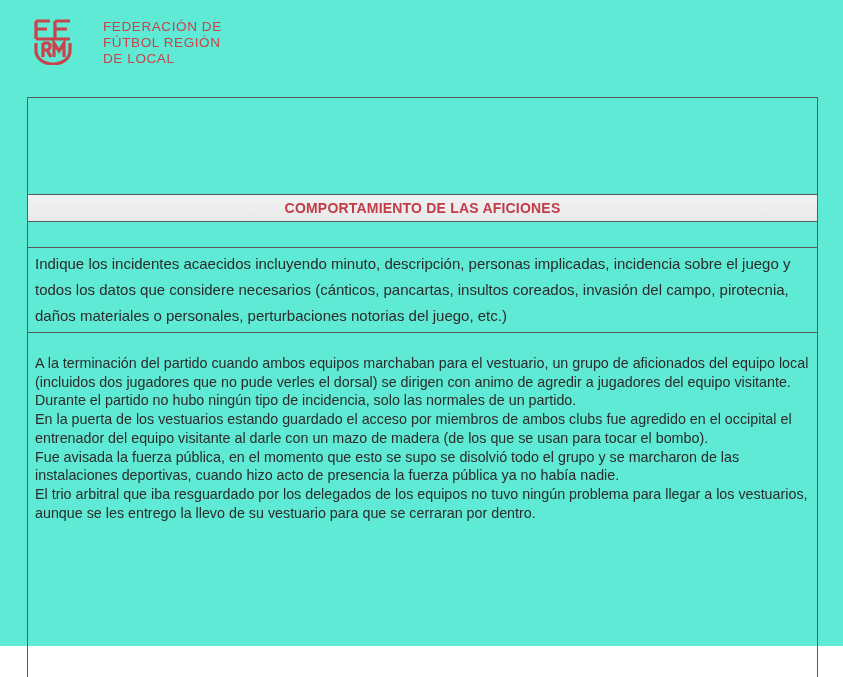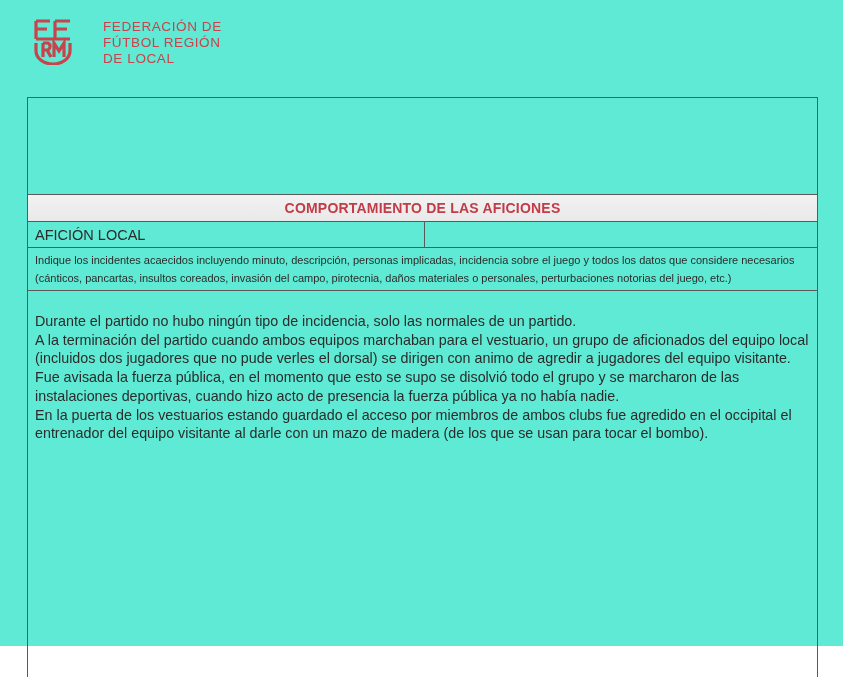--- a/index.html
+++ b/index.html
@@ -31,21 +31,21 @@
       height: 27px; border-bottom: 1.5px solid #5a5a5a;
       background: linear-gradient(#f2f2f2, #e9e9e9);
       display: flex; align-items: center; justify-content: center;
       color: #c23b47; font-weight: 700; font-size: 14px; letter-spacing: 0.2px;
     }
     .rating-row { display: flex; height: 26px; border-bottom: 1.5px solid #5a5a5a; font-size: 14.5px; }
     .rating-label { width: 397px; border-right: 1.5px solid #5a5a5a; padding-left: 7px; display: flex; align-items: center; }
     .rating-value { flex: 1; display: flex; align-items: center; justify-content: center; }
     .instructions {
       padding: 3px 7px 3px 7px; border-bottom: 1.5px solid #5a5a5a;
-      font-size: 11px; line-height: 18px; color: #2b2b2b;
+      font-size: 15px; line-height: 26px; color: #2b2b2b;
     }
     .report {
       padding: 21px 7px 0 7px; font-size: 14.3px; line-height: 18.7px; color: #2b2b2b;
     }
     .report p { margin: 0; }
   </style>
 </head>
 <body>
 
 <div class="page">
@@ -67,26 +67,26 @@
       <span>DE LOCAL</span>
     </div>
   </div>
 
   <div class="form">
     <div class="blank-area"></div>
 
     <div class="section-header">COMPORTAMIENTO DE LAS AFICIONES</div>
 
     <div class="rating-row">
-      <div class="rating-label">AFICIÓN LOCAL</div>
     </div>
 
 
     <div class="instructions">Indique los incidentes acaecidos incluyendo minuto, descripción, personas implicadas, incidencia sobre el juego y todos los datos que considere necesarios (cánticos, pancartas, insultos coreados, invasión del campo, pirotecnia, daños materiales o personales, perturbaciones notorias del juego, etc.)</div>
 
     <div class="report">
+      <p>A la terminación del partido cuando ambos equipos marchaban para el vestuario, un grupo de aficionados del equipo local (incluidos dos jugadores que no pude verles el dorsal) se dirigen con animo de agredir a jugadores del equipo visitante.</p>
       <p>Durante el partido no hubo ningún tipo de incidencia, solo las normales de un partido.</p>
-      <p>A la terminación del partido cuando ambos equipos marchaban para el vestuario, un grupo de aficionados del equipo local (incluidos dos jugadores que no pude verles el dorsal) se dirigen con animo de agredir a jugadores del equipo visitante.</p>
+      <p>En la puerta de los vestuarios estando guardado el acceso por miembros de ambos clubs fue agredido en el occipital el entrenador del equipo visitante al darle con un mazo de madera (de los que se usan para tocar el bombo).</p>
       <p>Fue avisada la fuerza pública, en el momento que esto se supo se disolvió todo el grupo y se marcharon de las instalaciones deportivas, cuando hizo acto de presencia la fuerza pública ya no había nadie.</p>
-      <p>En la puerta de los vestuarios estando guardado el acceso por miembros de ambos clubs fue agredido en el occipital el entrenador del equipo visitante al darle con un mazo de madera (de los que se usan para tocar el bombo).</p>
+      <p>El trio arbitral que iba resguardado por los delegados de los equipos no tuvo ningún problema para llegar a los vestuarios, aunque se les entrego la llevo de su vestuario para que se cerraran por dentro.</p>
     </div>
   </div>
 </div>
 
 </body></html>

